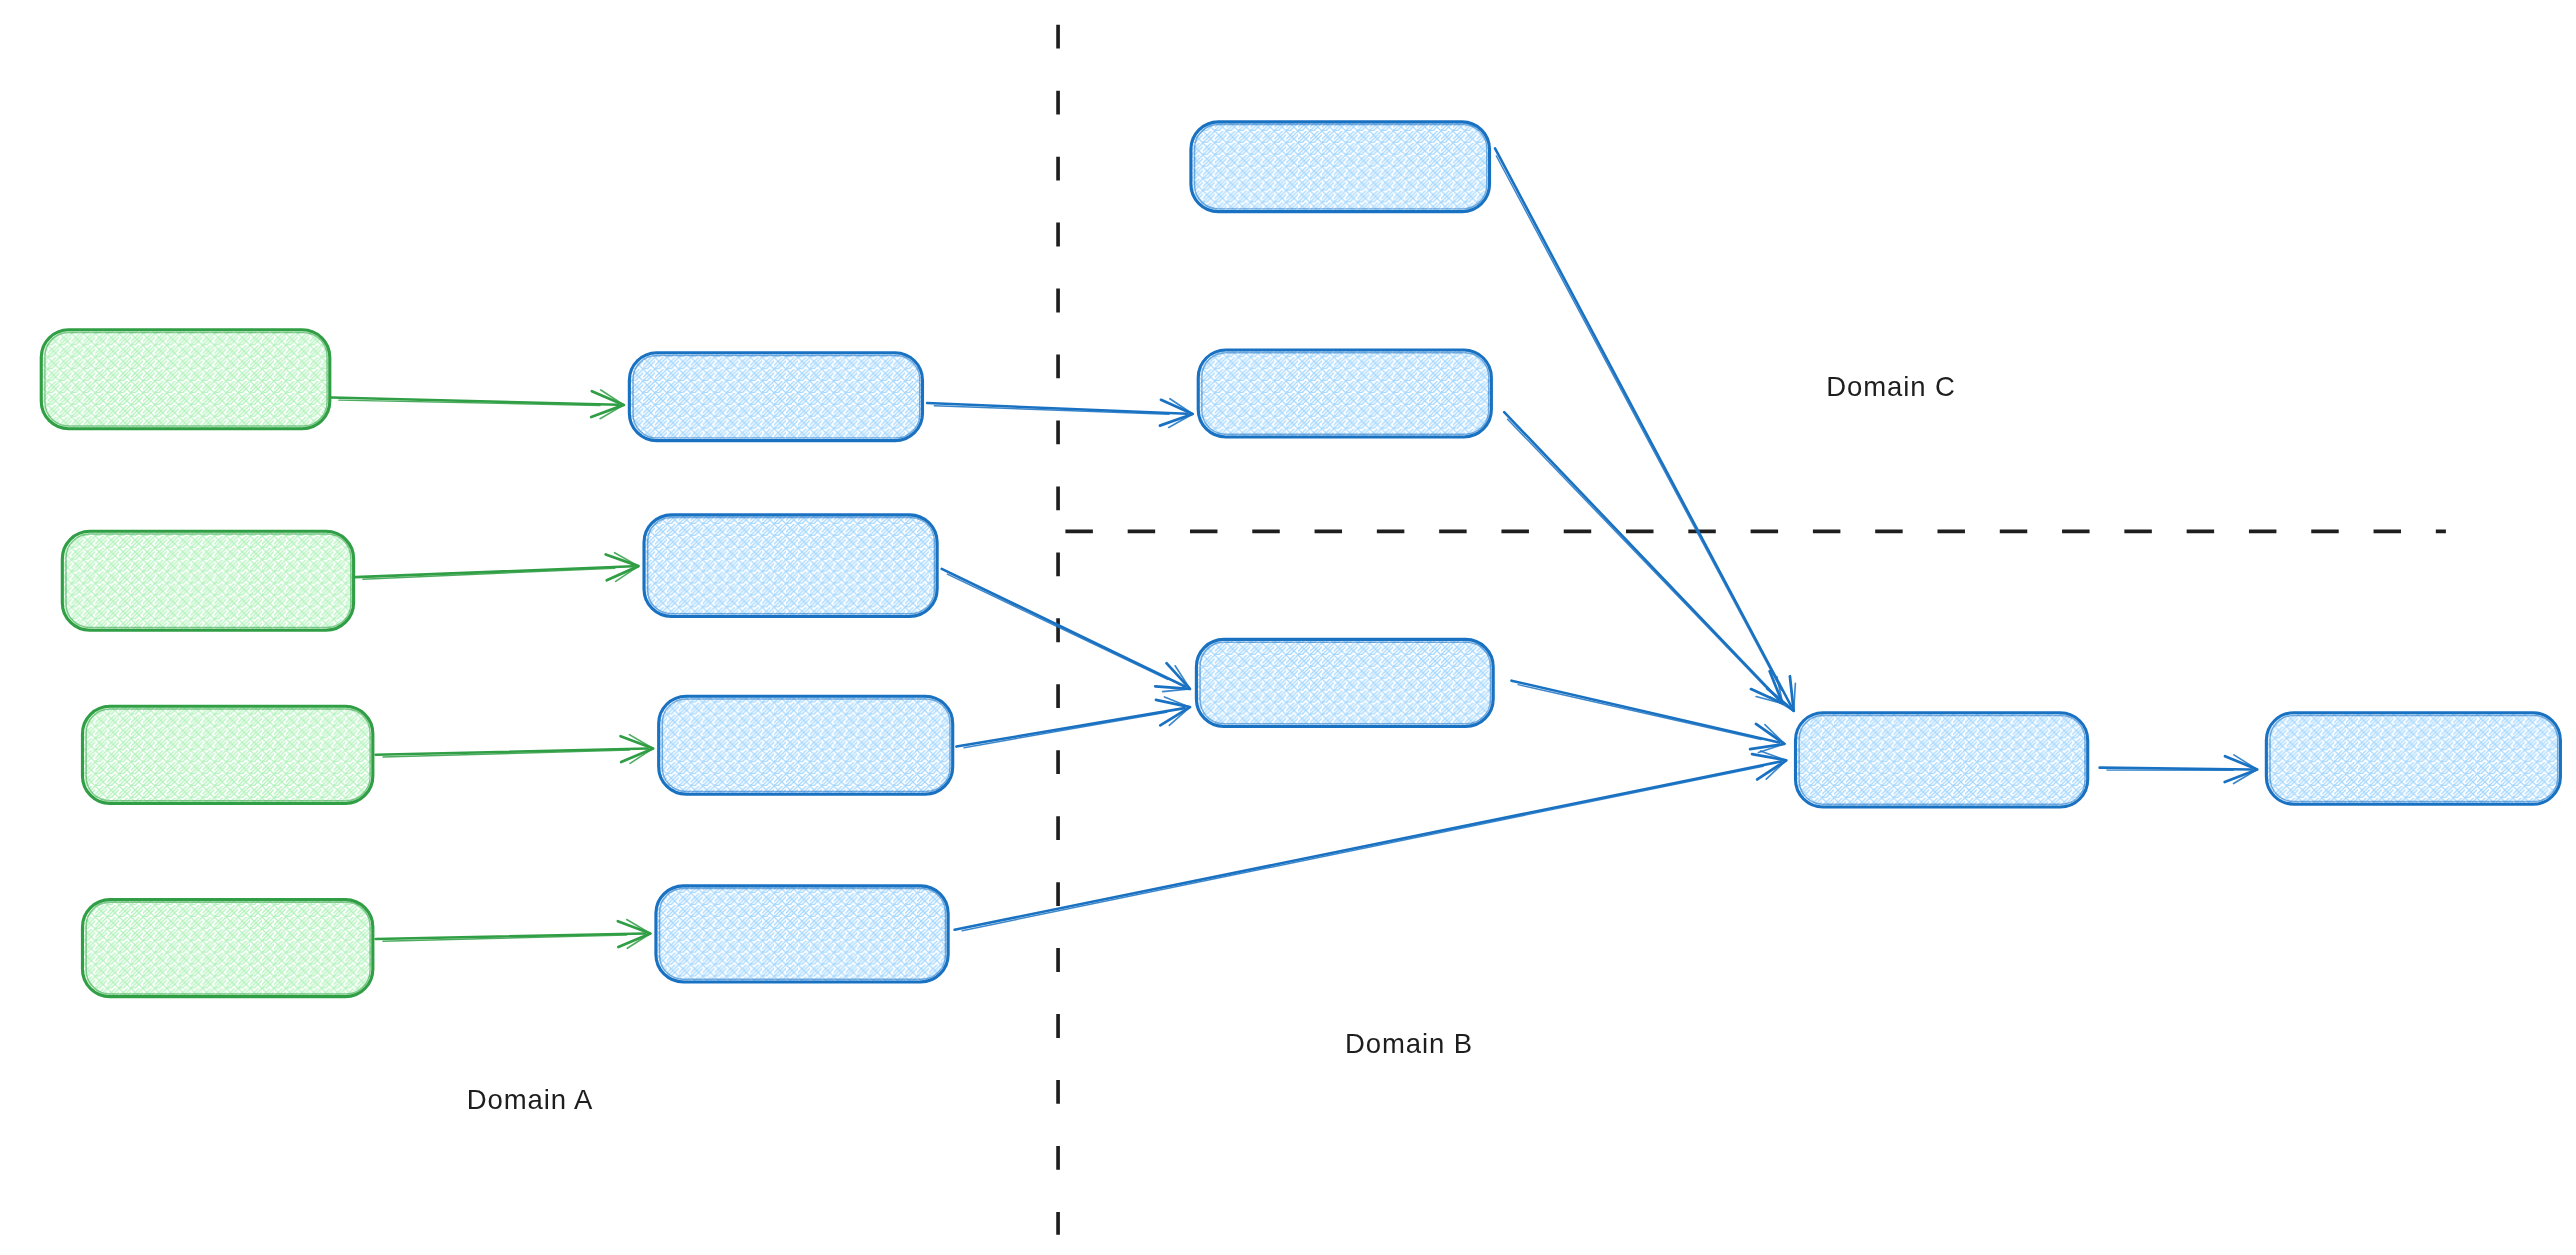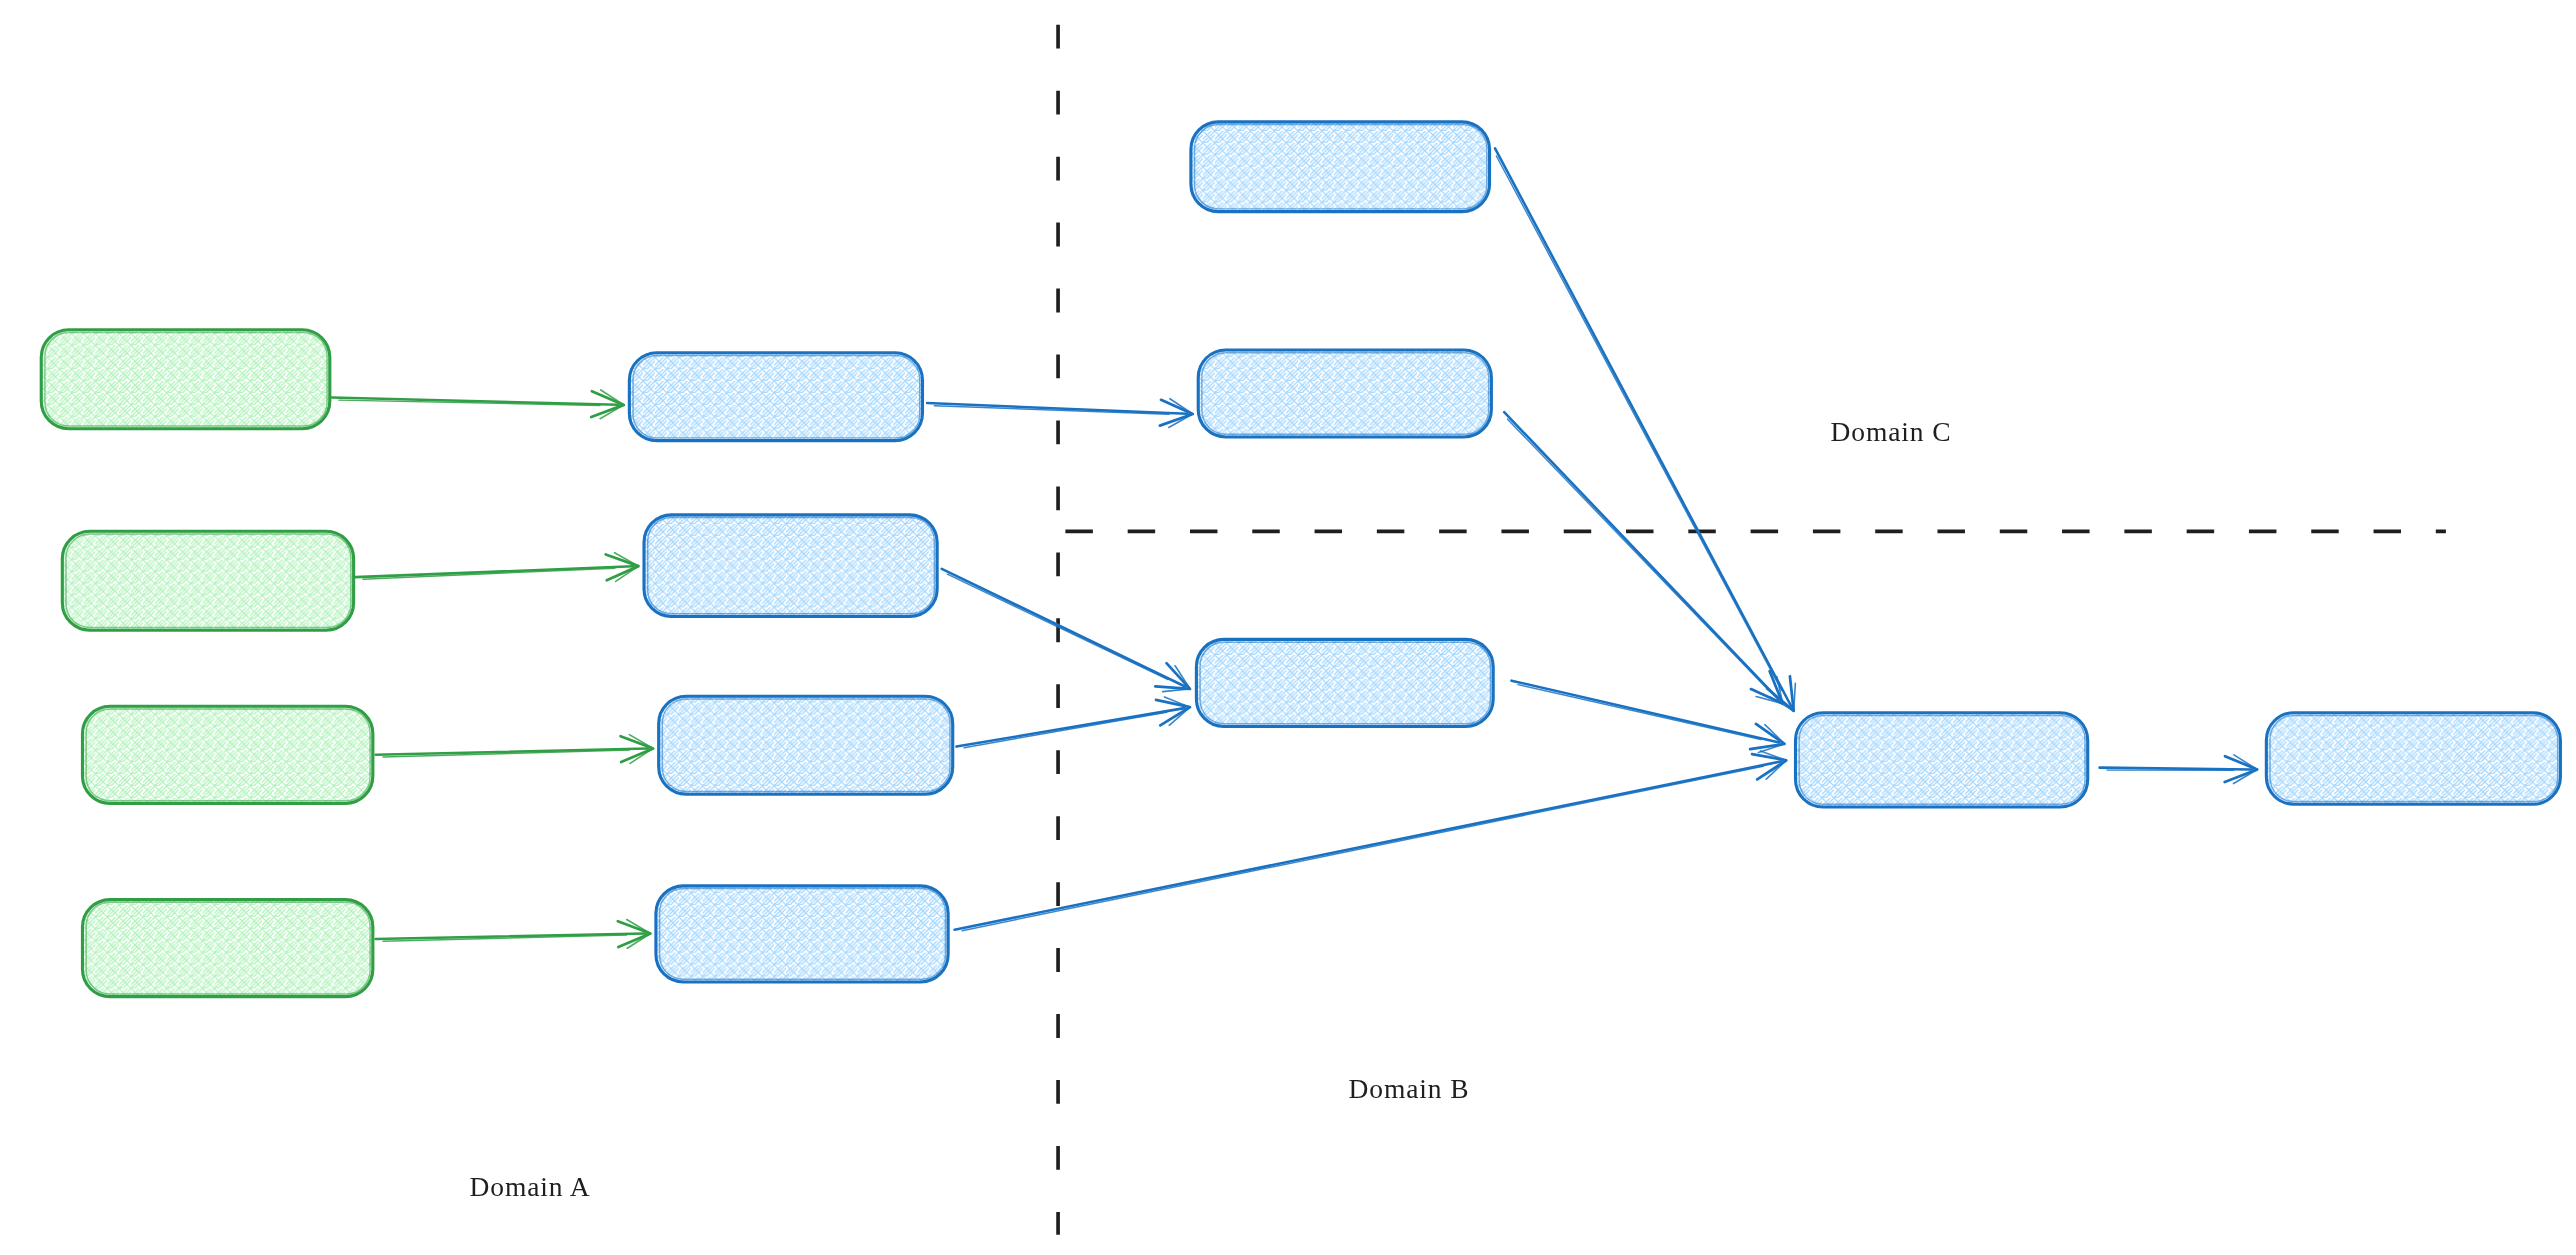--- a/index.html
+++ b/index.html
@@ -17,27 +17,26 @@
   }
   .canvas svg {
     position: absolute;
     left: 0;
     top: 0;
     display: block;
   }
   .domain-label {
     position: absolute;
     transform: translate(-50%, -50%);
-    font-family: Liberation Serif, serif;
+    font-family: Liberation Sans, sans-serif;
     font-size: 27.5px;
     letter-spacing: 0.9px;
     color: #1e1e1e;
     white-space: nowrap;
     user-select: none;
-    margin-top: 45px;
   }
 </style>
 </head>
 <body>
 
 <div class="canvas">
   <svg id="diagram" viewBox="0 0 2812 1370" width="2576" height="1255">
       <defs>
         <pattern id="hatch-green" width="13" height="13" patternUnits="userSpaceOnUse">
           <path d="M-2,11 L11,-2 M2,15 L15,2 M-2,2 L2,-2 M-2,15 L15,-2 M11,15 L15,11" stroke="#b2f2bb" stroke-width="1.5" fill="none" opacity="0.95"></path>
@@ -168,17 +167,17 @@
         <path d="M 1916.799786988776 790.3079113948367 L 1948 812 L 1910.4408170373426 817.7712888662445" fill="none" stroke="#1971c2" stroke-width="3" stroke-linecap="round" stroke-linejoin="round" opacity="1"></path>
         <path d="M 1926.6206293459436 790.9542757207913 L 1948 812 L 1919.5462960173459 821.5071935747354" fill="none" stroke="#1971c2" stroke-width="1.8" stroke-linecap="round" stroke-linejoin="round" opacity="0.85"></path>
       </g>
       <g>
         <line x1="2292" y1="838" x2="2458.000405583534" y2="839.9302372742271" stroke="#1971c2" stroke-width="2.8" stroke-linecap="round"></line>
         <line x1="2299.9692287074536" y1="840.6928412148326" x2="2437.987804983492" y2="840.8976137382774" stroke="#1971c2" stroke-width="1.6" stroke-linecap="round" opacity="0.85"></line>
         <path d="M 2428.8770133172393 825.4956624941843 L 2464 840 L 2428.549245292684 853.6837126059311" fill="none" stroke="#1971c2" stroke-width="3" stroke-linecap="round" stroke-linejoin="round" opacity="1"></path>
         <path d="M 2438.6083136168404 824.0230709265117 L 2464 840 L 2438.243672758672 855.3821847290176" fill="none" stroke="#1971c2" stroke-width="1.8" stroke-linecap="round" stroke-linejoin="round" opacity="0.85"></path>
       </g>
     </svg>
-  <div class="domain-label" style="left: 530px; top: 1142px;">Domain A</div>
+  <div class="domain-label" style="left: 530px; top: 1100px;">Domain A</div>
   <div class="domain-label" style="left: 1409px; top: 1044px;">Domain B</div>
   <div class="domain-label" style="left: 1891px; top: 387px;">Domain C</div>
 </div>
 
 
 </body></html>

